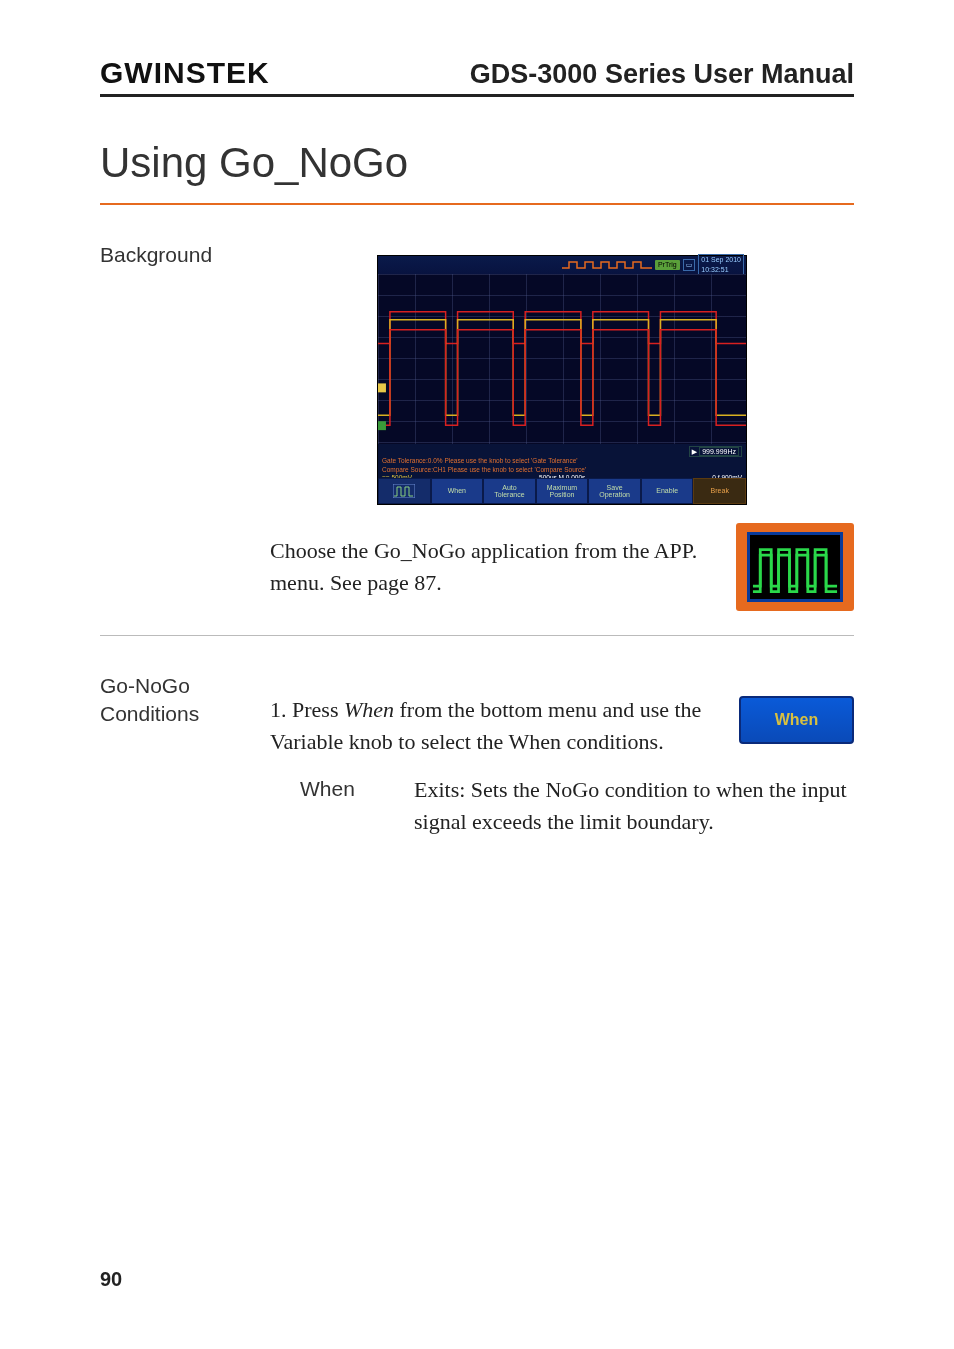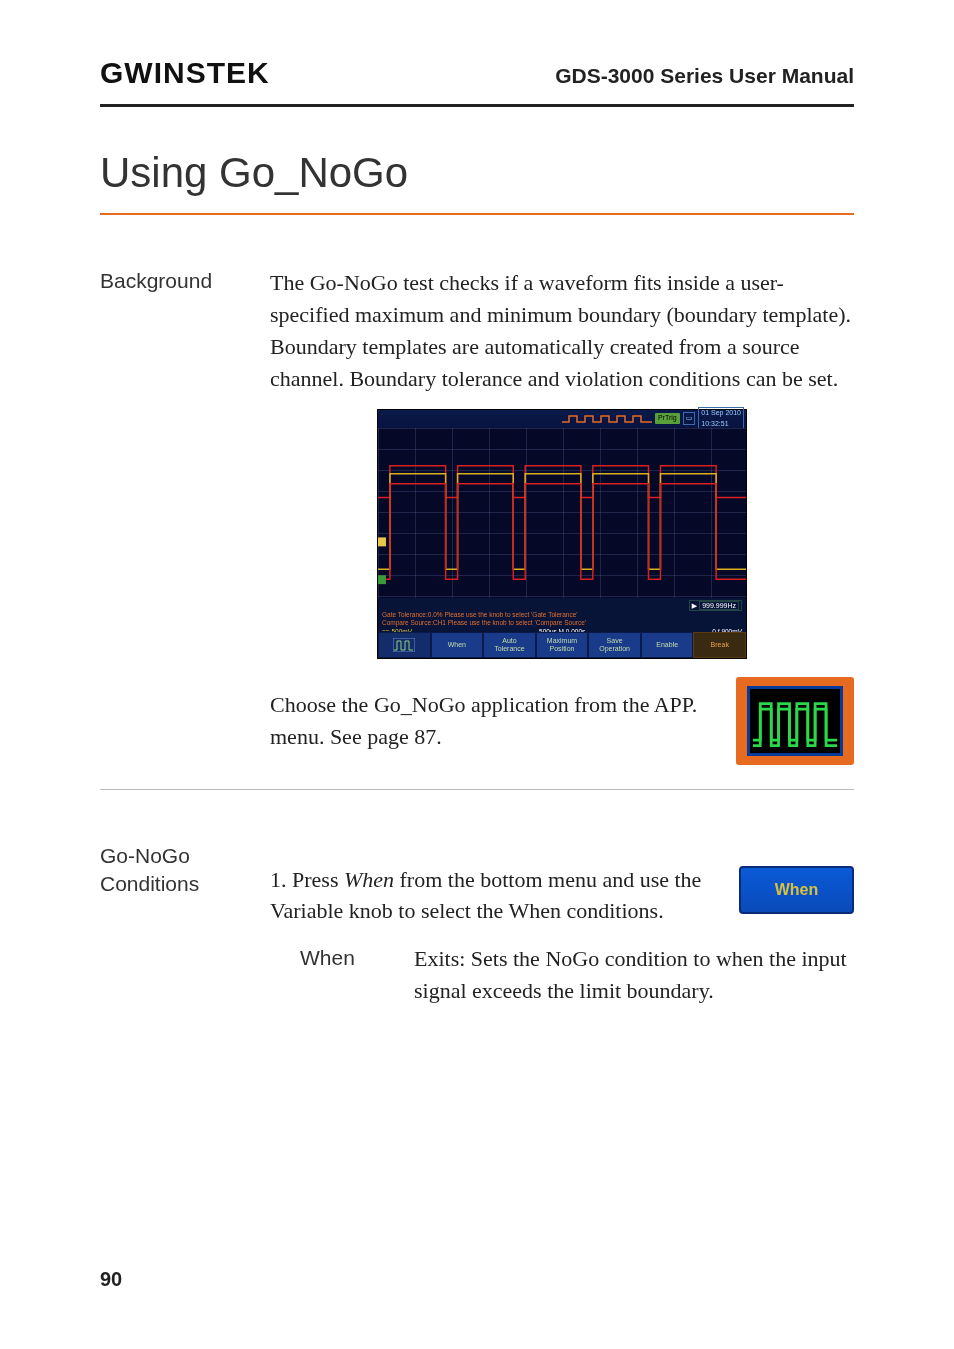--- a/index.html
+++ b/index.html
@@ -10,47 +10,47 @@
     font-family: "Palatino Linotype", "Book Antiqua", Georgia, serif;
     color: #222;
     position: relative;
     padding: 56px 100px 50px 100px;
   }
   .header-row {
     display: flex;
     justify-content: space-between;
     align-items: baseline;
     border-bottom: 3px solid #222;
-    padding-bottom: 14px;
+    padding-bottom: 4px;
   }
   .logo {
     font-family: Arial, sans-serif;
     font-weight: 900;
     font-size: 30px;
     letter-spacing: 1px;
     color: #111;
   }
   .manual-title {
     font-family: "Segoe UI", Arial, sans-serif;
     font-weight: 700;
-    font-size: 21px;
+    font-size: 27px;
     color: #222;
   }
   .h1 {
     font-family: "Segoe UI Light", "Segoe UI", Arial, sans-serif;
     font-weight: 300;
     font-size: 42px;
     color: #333;
     margin-top: 42px;
     border-bottom: 2px solid #e66a1f;
     padding-bottom: 16px;
   }
   .section {
     display: flex;
-    margin-top: 52px;
+    margin-top: 36px;
   }
   .section-label {
     flex: 0 0 170px;
     font-family: "Segoe UI", Arial, sans-serif;
     font-weight: 400;
     font-size: 21px;
     color: #333;
     line-height: 1.35;
   }
   .section-body {
@@ -207,21 +207,20 @@
 <div class="header-row">
   <div class="logo">GWINSTEK</div>
   <div class="manual-title">GDS-3000 Series User Manual</div>
 </div>
 
 <div class="h1">Using Go_NoGo</div>
 
 <div class="section">
   <div class="section-label">Background</div>
   <div class="section-body">
-    <div>The Go-NoGo test checks if a waveform fits inside a user-specified maximum and minimum boundary (boundary template). Boundary templates are automatically created from a source channel. Boundary tolerance and violation conditions can be set.</div>
 
     <div class="scope-wrap">
       <div class="scope">
         <div class="scope-top">
           <svg width="90" height="10" viewBox="0 0 90 10">
             <polyline points="0,8 7,8 7,2 15,2 15,8 23,8 23,2 31,2 31,8 39,8 39,2 47,2 47,8 55,8 55,2 63,2 63,8 71,8 71,2 79,2 79,8 90,8" stroke="#e66a1f" stroke-width="1.5" fill="none"></polyline>
           </svg>
           <span class="badge">PrTrig</span>
           <span class="tbox">▭</span>
           <span class="tbox"><span>01 Sep 2010</span><br><span>10:32:51</span></span>

